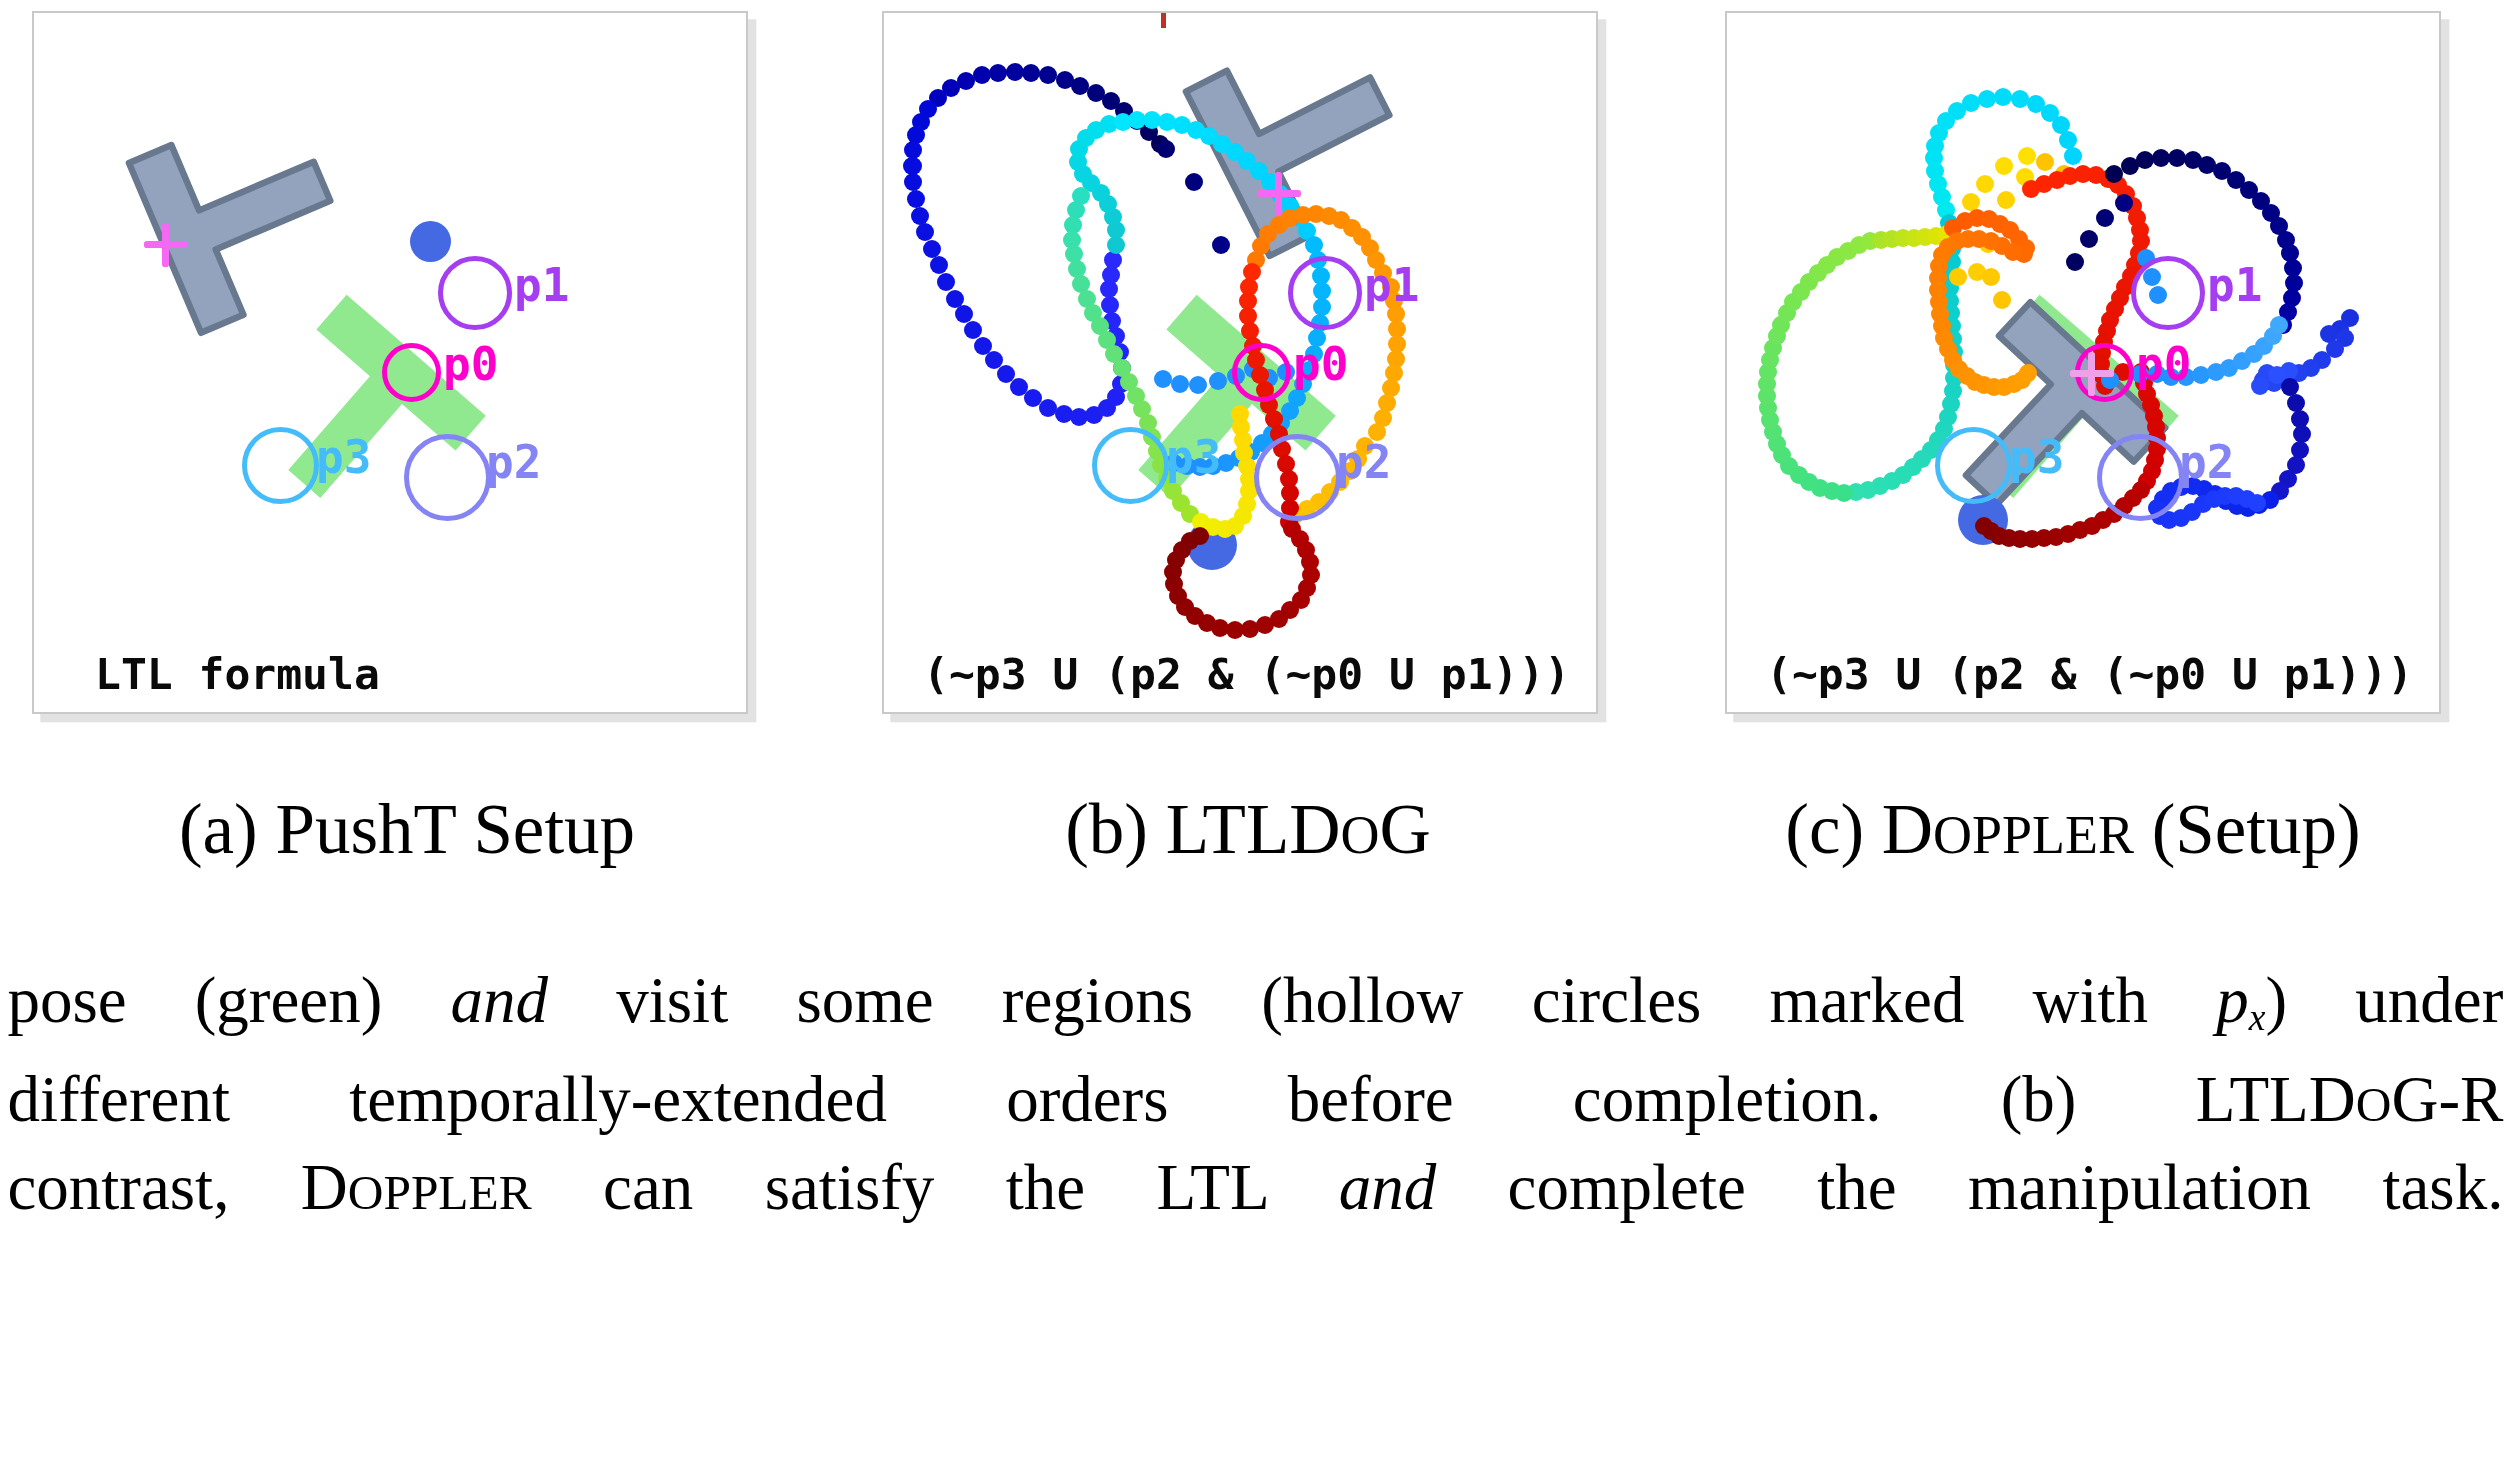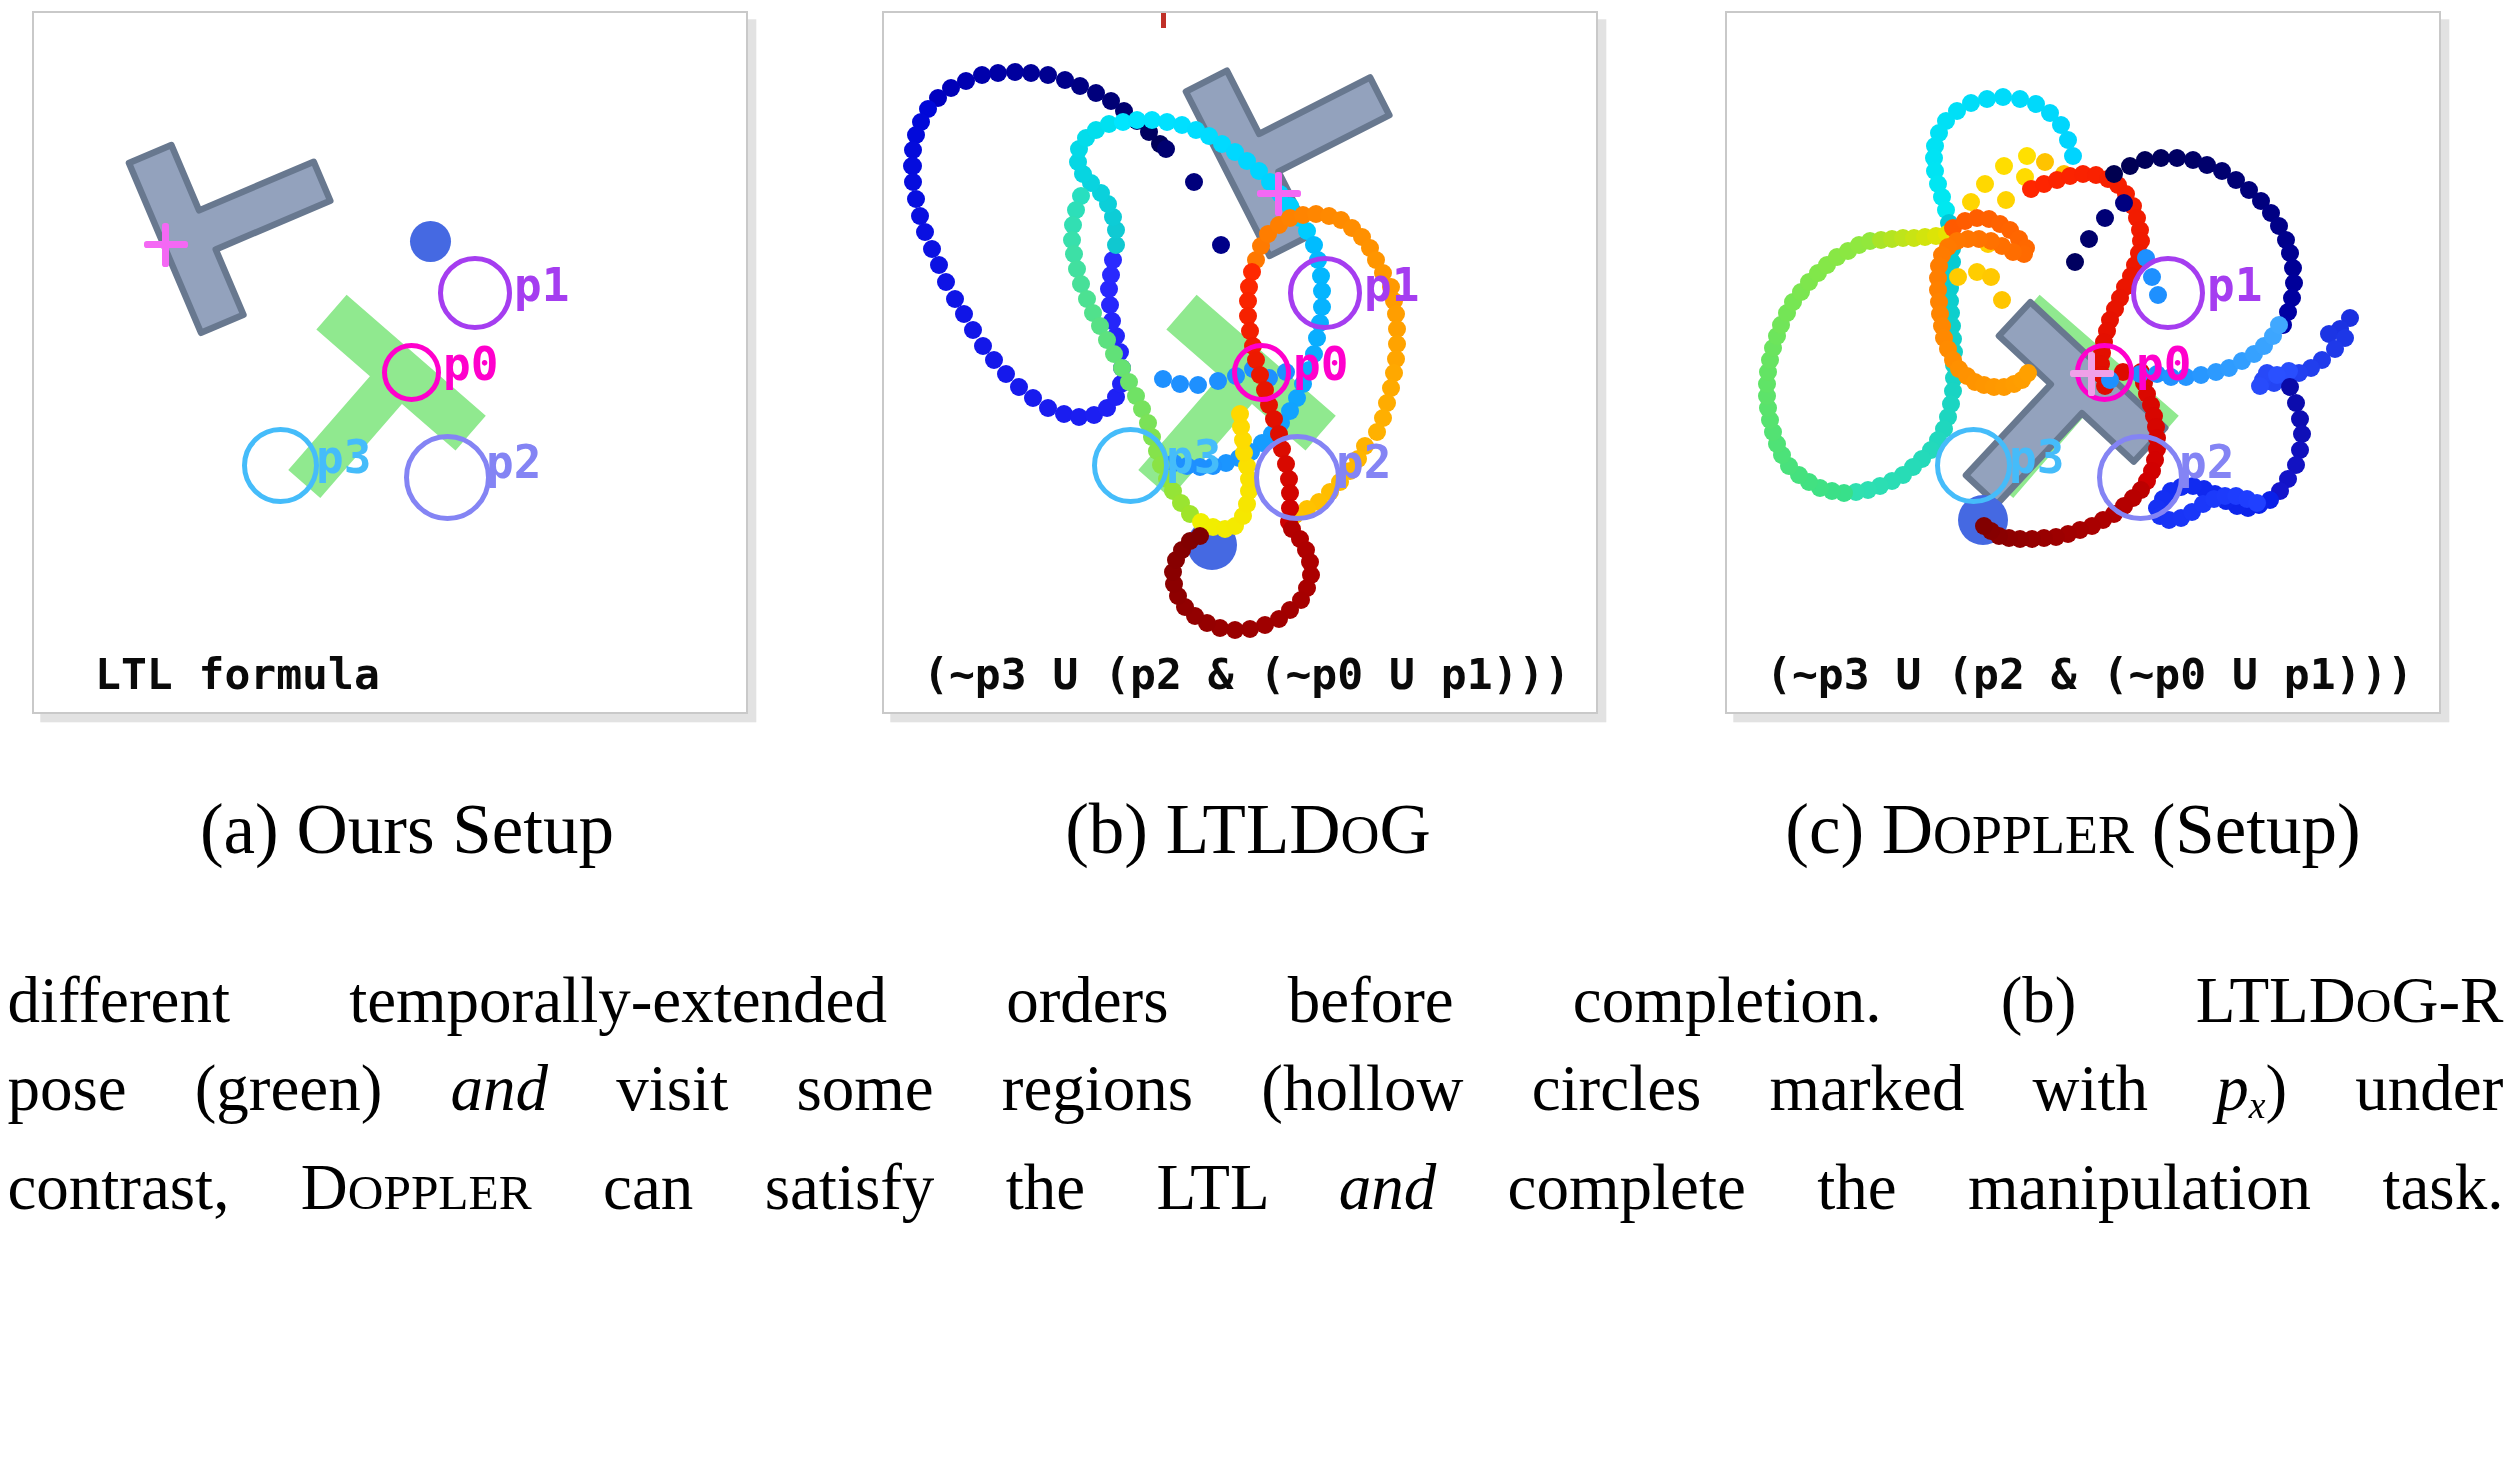--- a/index.html
+++ b/index.html
@@ -578,23 +578,23 @@
         <div class="region" style="left: 208px; top: 414px; width: 77px; height: 77px; border: 5.5px solid rgb(69, 188, 250);"></div>
         <div class="rlabel" style="left: 282px; top: 421px; color: rgb(69, 188, 250);">p3</div>
         <div class="plus" style="left: 343px; top: 339px; width: 44px; height: 44px;">
           <div class="plusbar" style="position: absolute; left: 0px; top: 18.4px; width: 44px; height: 6.5px; background: rgb(240, 160, 232);"></div>
           <div class="plusbar" style="position: absolute; left: 18.4px; top: 0px; width: 6.5px; height: 44px; background: rgb(240, 160, 232);"></div>
         </div>
         <div class="formula" style="left: 39px; top: 636px; color: rgb(10, 10, 10);">(~p3 U (p2 &amp; (~p0 U p1)))</div>
       </div>
     </div>
   <div id="subcaptions">
-      <div class="subcap" style="left: 407px; top: 789px;"><span>(a) Ours Setup</span></div>
+      <div class="subcap" style="left: 407px; top: 789px;"><span>(a) PushT Setup</span></div>
       <div class="subcap" style="left: 1248px; top: 789px;"><span>(b) LTLD</span><span class="seg-sc">O</span><span>G</span></div>
       <div class="subcap" style="left: 2073px; top: 789px;"><span>(c) D</span><span class="seg-sc">OPPLER</span><span> (Setup)</span></div>
     </div>
   <div id="caption" class="caption" style="left: 7.4px; top: 959px; width: 2496px;">
+      <div class="cap-line" style="line-height: 82px;"><span>pose (green) </span><span class="seg-i">and</span><span> visit some regions (hollow circles marked with </span><span class="seg-i">p</span><span class="seg-sub">x</span><span>) under</span></div>
       <div class="cap-line" style="line-height: 82px;"><span>different temporally-extended orders before completion. (b) LTLD</span><span class="seg-sc">O</span><span>G-R</span></div>
-      <div class="cap-line" style="line-height: 82px;"><span>pose (green) </span><span class="seg-i">and</span><span> visit some regions (hollow circles marked with </span><span class="seg-i">p</span><span class="seg-sub">x</span><span>) under</span></div>
       <div class="cap-line" style="line-height: 82px;"><span>contrast, D</span><span class="seg-sc">OPPLER</span><span> can satisfy the LTL </span><span class="seg-i">and</span><span> complete the manipulation task.</span></div>
     </div>
 </div>
 
 
 </body></html>

